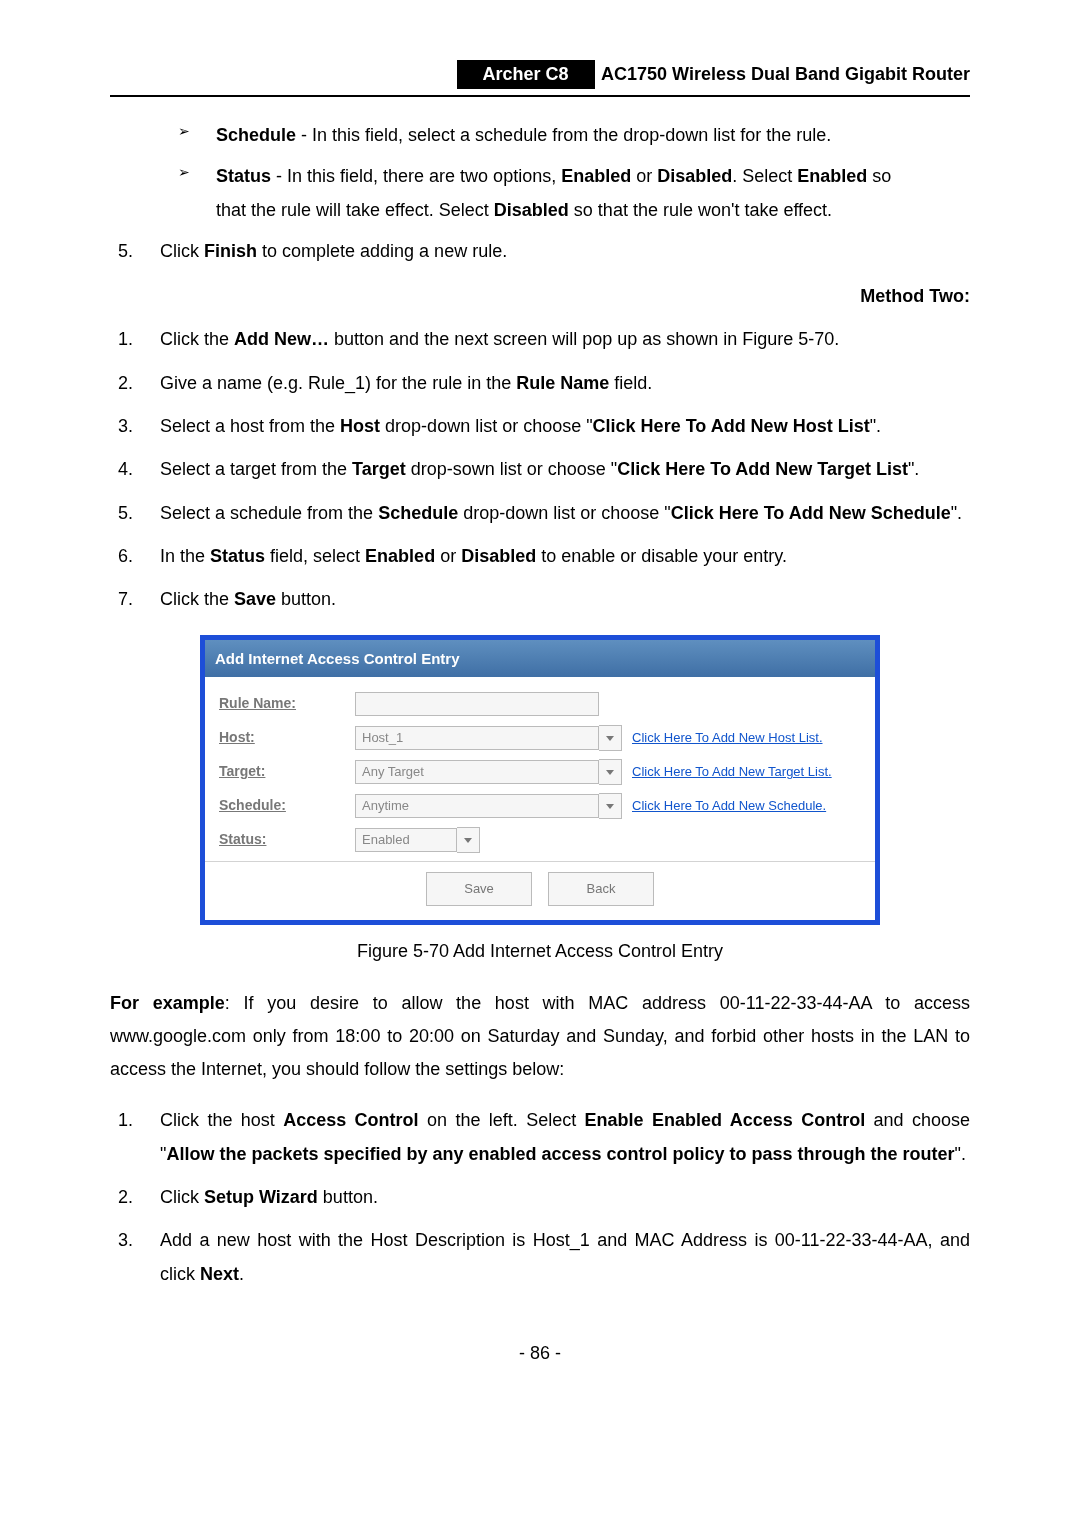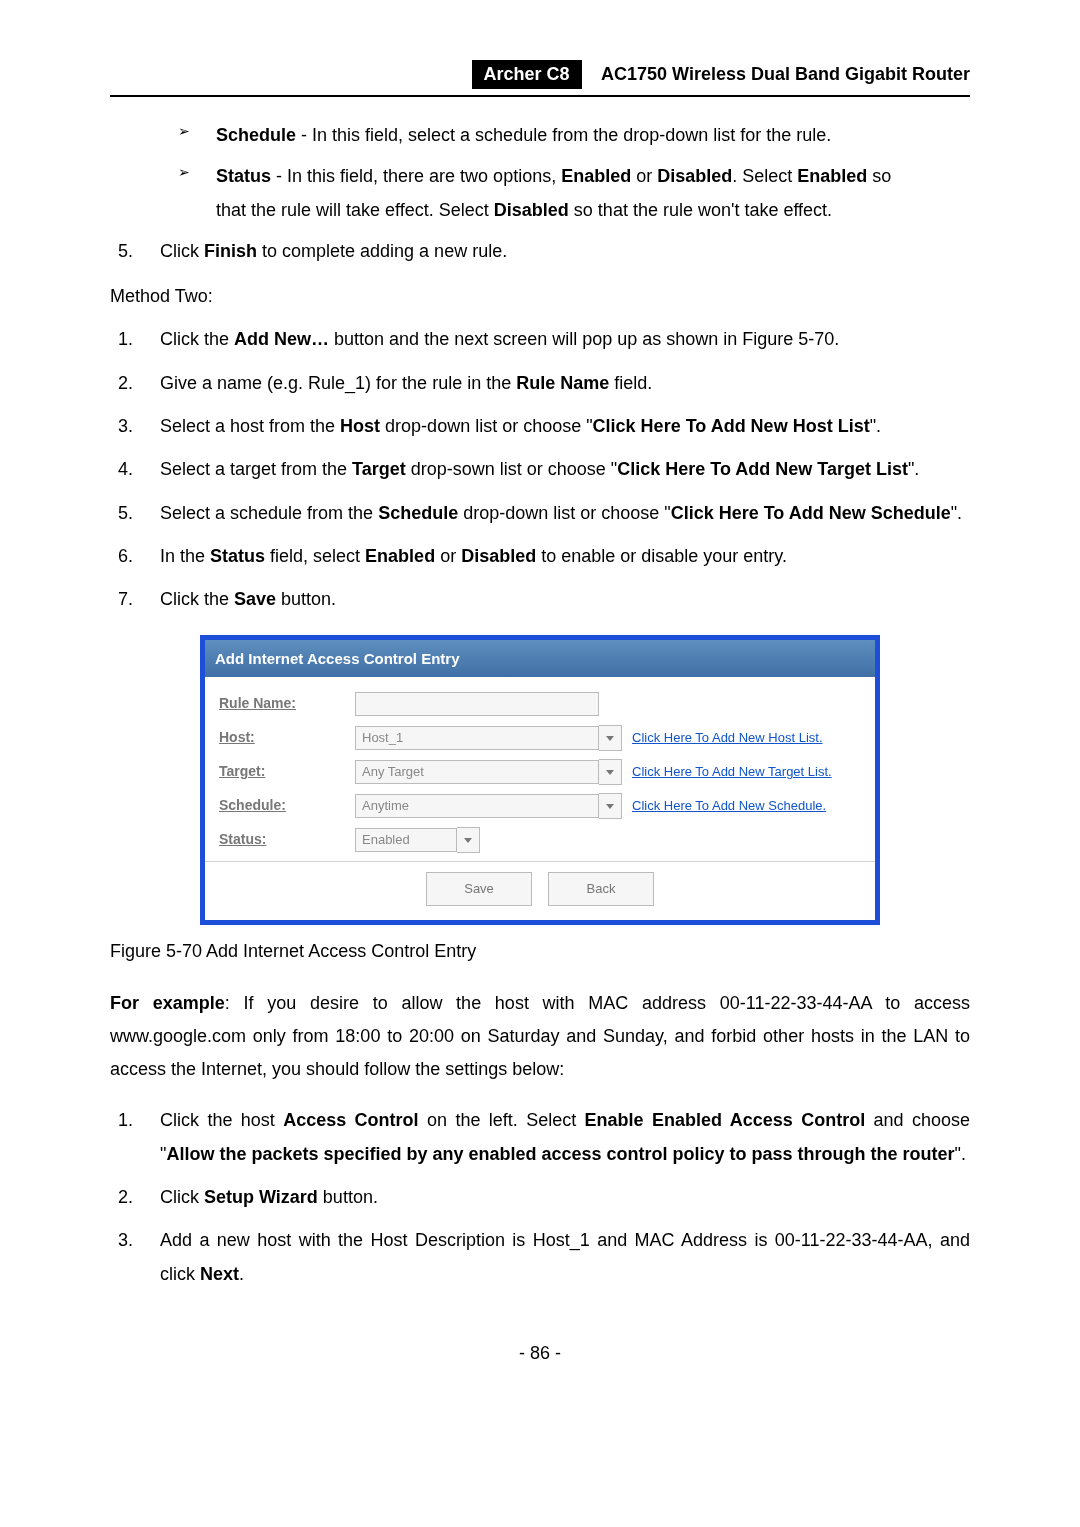--- a/index.html
+++ b/index.html
@@ -17,22 +17,22 @@
     text-align: right;
     padding-bottom: 6px;
     border-bottom: 2px solid #000;
     margin-bottom: 22px;
   }
   .header-model {
     display: inline-block;
     background: #000;
     color: #fff;
     font-weight: bold;
-    padding: 4px 12px;
-    margin-right: 15px;
+    padding: 4px 26px;
+    margin-right: 2px;
     font-size: 18px;
   }
   .header-title {
     display: inline-block;
     font-weight: bold;
     font-size: 18px;
   }
   .body-text {
     font-size: 18px;
     line-height: 1.85;
@@ -59,21 +59,21 @@
   ol.num-list {
     padding-left: 28px;
     margin: 8px 0 12px 0;
   }
   ol.num-list > li {
     padding-left: 22px;
     margin-bottom: 10px;
     text-align: justify;
   }
   .bold { font-weight: bold; }
-  .section-h { font-weight: normal; margin: 12px 0 10px 0; }
+  .section-h { font-weight: bold; margin: 12px 0 10px 0; text-align: right; }
 
   
   .figure {
     width: 670px;
     margin: 18px auto 6px auto;
     border: 5px solid #1d4ed8;
     background: #fff;
   }
   .fig-titlebar {
     background: #3b6fa3;
@@ -141,20 +141,21 @@
     min-width: 72px;
     padding: 4px 16px;
     margin: 0 6px;
     background: #f6f6f6;
     border: 1px solid #bbb;
     color: #777;
     font-size: 13px;
     text-align: center;
   }
   .fig-caption {
+    text-align: center;
     font-size: 18px;
     margin: 10px 0 18px 0;
   }
   .page-num {
     text-align: center;
     font-size: 18px;
     margin-top: 52px;
   }
 </style>
 </head>

